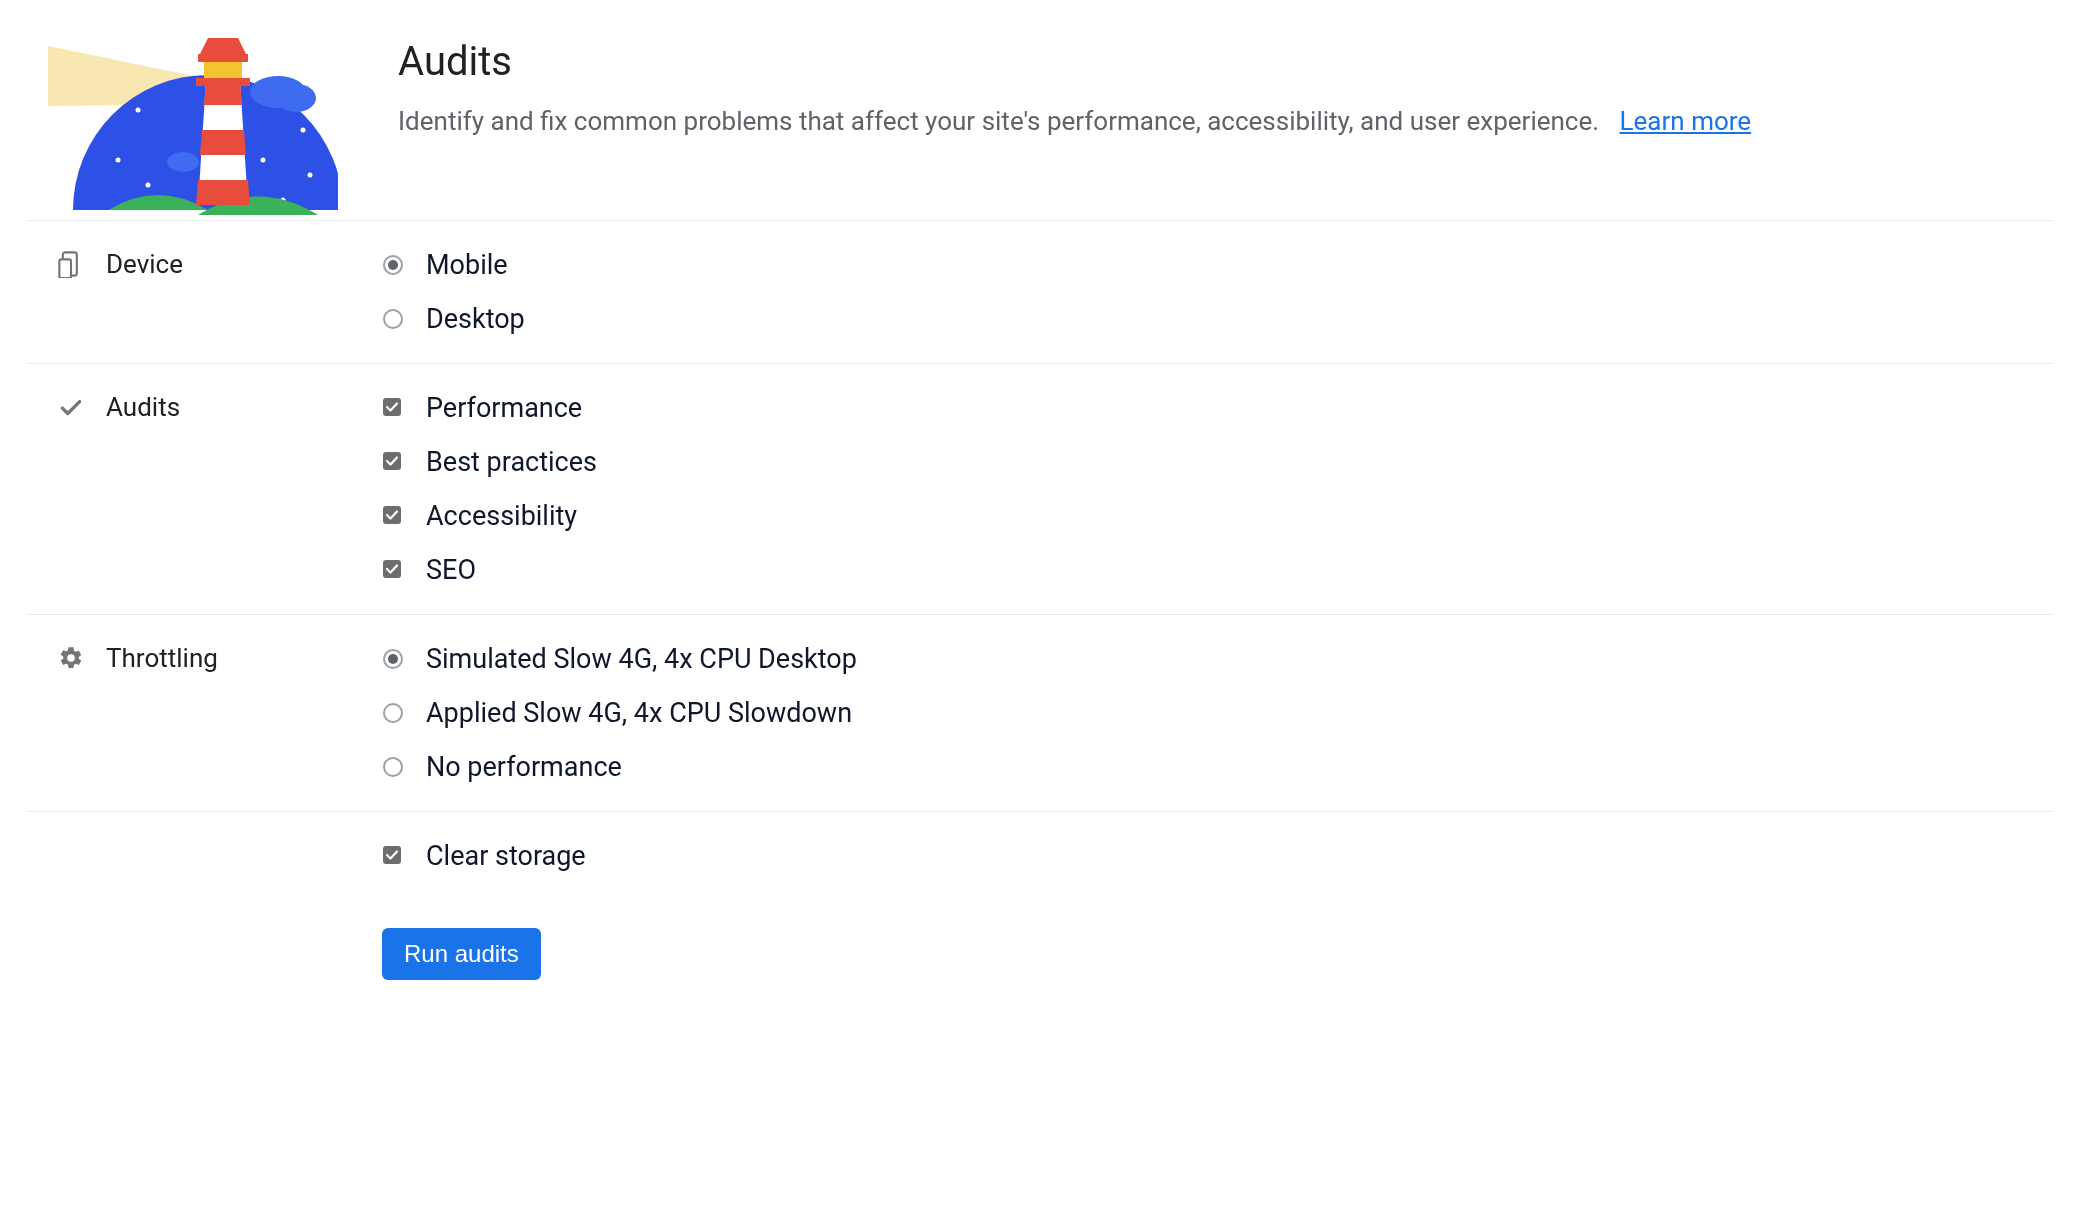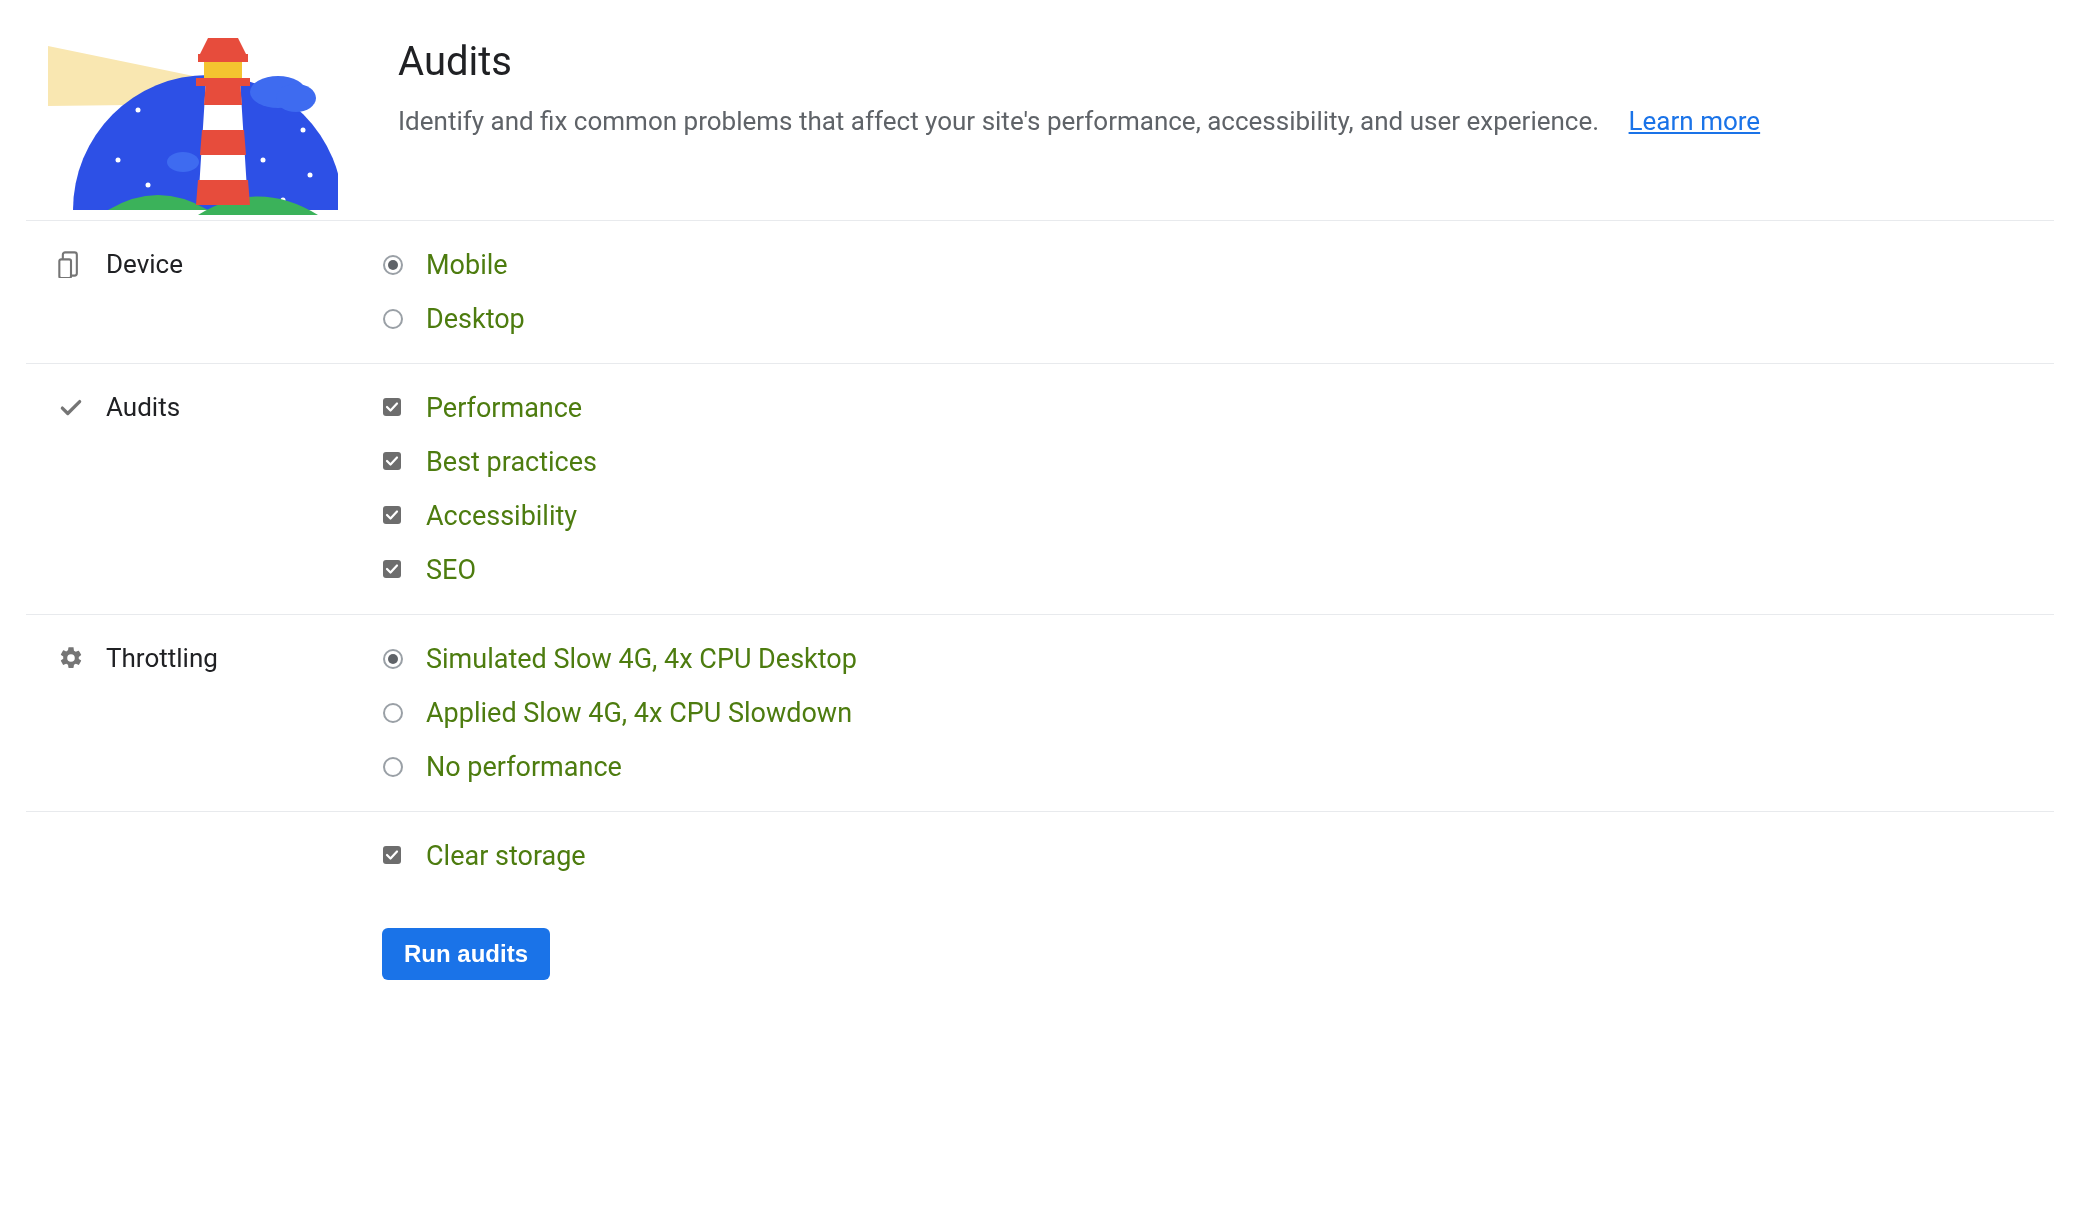--- a/index.html
+++ b/index.html
@@ -45,21 +45,21 @@
     }
     .page-subtitle-line {
       margin-top: 18px;
       font-size: 26px;
       color: #5f6368;
       line-height: 1.4;
     }
     .learn-more {
       color: #1a73e8;
       text-decoration: underline;
-      margin-left: 23px;
+      margin-left: 14px;
       white-space: nowrap;
     }
     .section {
       border-top: 1px solid #e8eaed;
       display: flex;
       padding: 24px 0 24px 0;
     }
     .card {
       padding: 0 14px;
     }
@@ -100,33 +100,33 @@
       width: 22px;
       height: 22px;
       display: inline-block;
       position: relative;
     }
     .option-row .ctrl svg {
       display: block;
     }
     .option-label {
       font-size: 27px;
-      color: #4d7c0f;
+      color: #0f172a;
     }
     .section.action .section-label-col {
       visibility: hidden;
     }
     .run-button {
       background: #1a73e8;
       color: #fff;
       border: none;
       border-radius: 6px;
       padding: 12px 22px;
       font-size: 24px;
-      font-weight: 700;
+      font-weight: 400;
       cursor: pointer;
       width: fit-content;
     }
     .gap-before-button {
       height: 24px;
     }
   </style>
 </head>
 <body>
 

